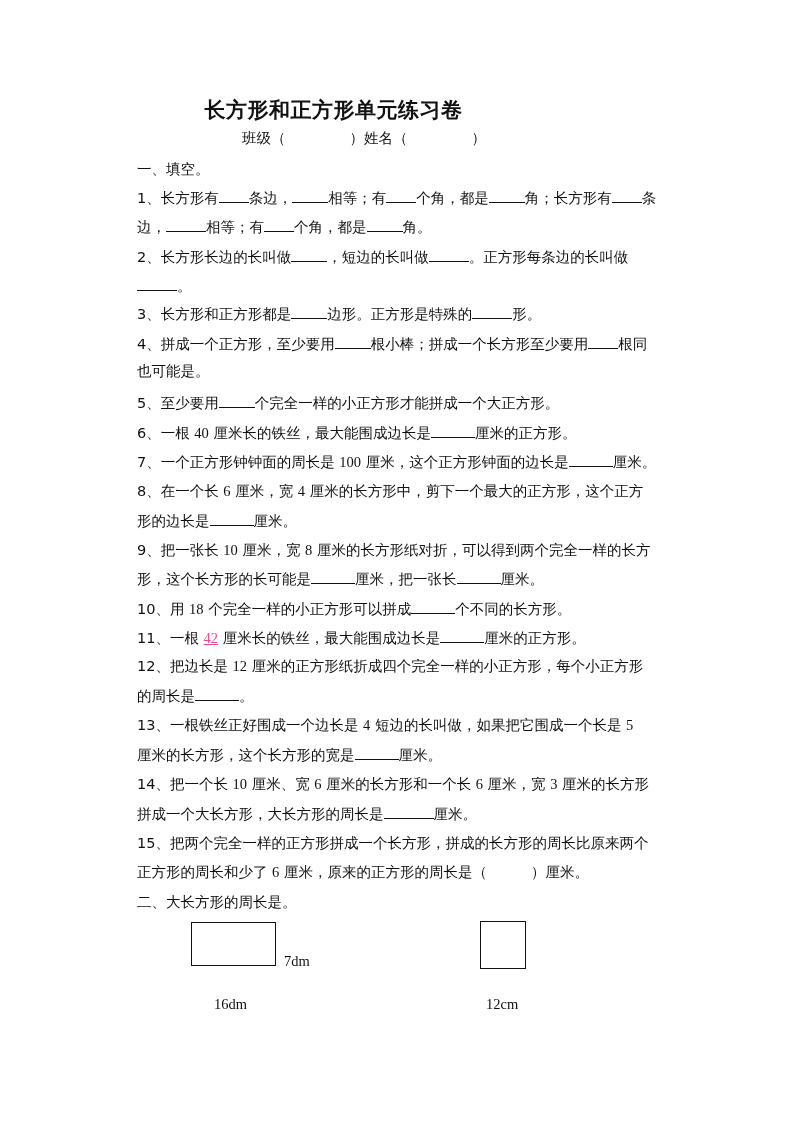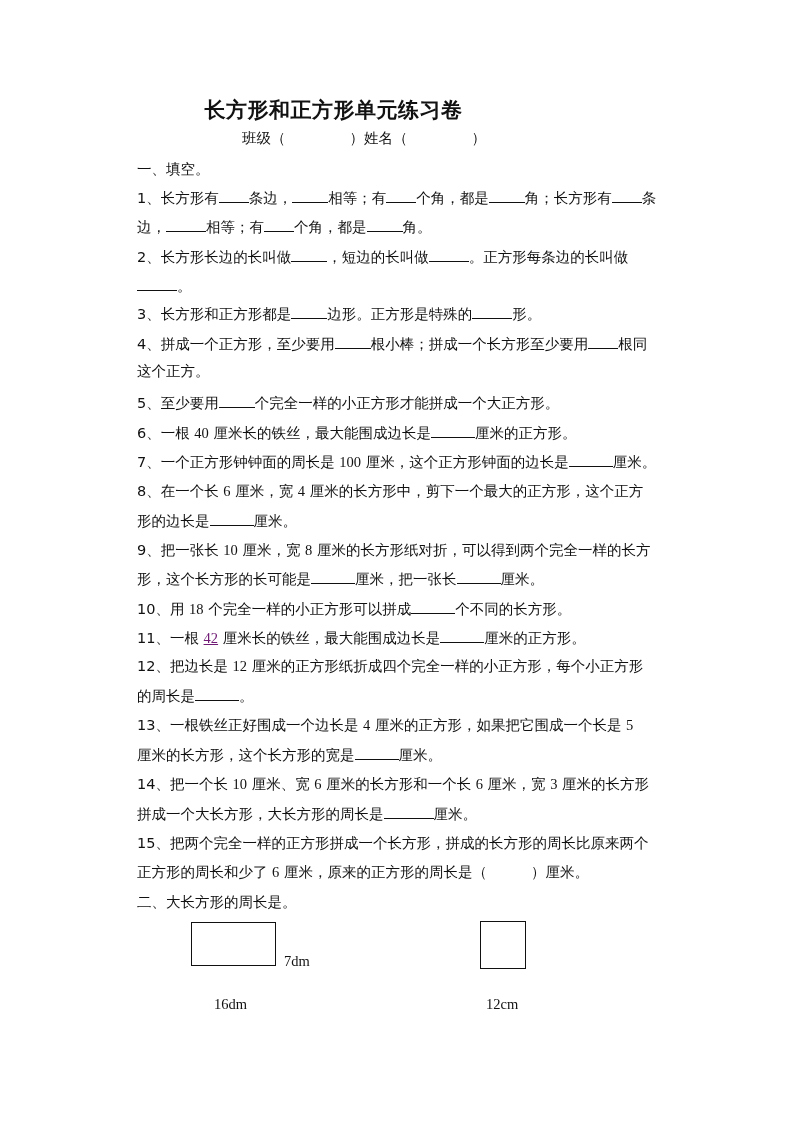--- a/index.html
+++ b/index.html
@@ -9,21 +9,21 @@
              font-family: "DejaVu Sans", sans-serif; font-weight: bold; font-size: 21px; letter-spacing: 0.5px; }
     .subtitle { position: absolute; top: 129px; left: 0; width: 728px; text-align: center;
                 font-family: "DejaVu Sans", sans-serif; font-size: 14.5px; }
     .subtitle .gap { display: inline-block; width: 64px; }
     .subtitle .gap2 { display: inline-block; width: 64px; }
     .line { position: absolute; left: 120px; width: 560px; font-size: 14.5px; white-space: nowrap;
             font-family: "DejaVu Sans", sans-serif; margin-left: 17px; }
     .blank { display: inline-block; border-bottom: 1px solid #111; height: 14px; vertical-align: baseline; }
     .b30 { width: 30px; } .b36 { width: 36px; } .b40 { width: 40px; } .b44 { width: 44px; } .b50 { width: 50px; }
     .nospace { display: inline-block; width: 44px; }
-    .red { color: #701a75; text-decoration: underline; }
+    .red { color: #ec4899; text-decoration: underline; }
     .fig-rect { position: absolute; border: 1.3px solid #111; background: #fff; }
     .fig-label { position: absolute; font-family: "Liberation Serif", serif; font-size: 14.5px; margin-top: 19px; }
     .num { font-family: "Liberation Serif", serif; }
   </style>
 </head>
 <body>
 
 <div class="title">长方形和正方形单元练习卷</div>
 <div class="subtitle">
   <span>班级（</span><span class="gap"></span><span>）姓名（</span><span class="gap2"></span><span>）</span>
@@ -46,21 +46,21 @@
 </div>
 
 <div class="line" style="top:304px">
   <span>3、长方形和正方形都是</span><span class="blank b36"></span><span>边形。正方形是特殊的</span><span class="blank b40"></span><span>形。</span>
 </div>
 
 <div class="line" style="top:334px">
   <span>4、拼成一个正方形，至少要用</span><span class="blank b36"></span><span>根小棒；拼成一个长方形至少要用</span><span class="blank b30"></span><span>根同</span>
 </div>
 <div class="line" style="top:362px">
-  <span>这个正方。</span>
+  <span>也可能是。</span>
 </div>
 
 <div class="line" style="top:393px">
   <span>5、至少要用</span><span class="blank b36"></span><span>个完全一样的小正方形才能拼成一个大正方形。</span>
 </div>
 
 <div class="line" style="top:423px">
   <span>6、一根</span> <span class="num">40</span> <span>厘米长的铁丝，最大能围成边长是</span><span class="blank b44"></span><span>厘米的正方形。</span>
 </div>
 
@@ -91,21 +91,21 @@
 </div>
 
 <div class="line" style="top:657px">
   <span>12、把边长是</span> <span class="num">12</span> <span>厘米的正方形纸折成四个完全一样的小正方形，每个小正方形</span>
 </div>
 <div class="line" style="top:686px">
   <span>的周长是</span><span class="blank b44"></span><span>。</span>
 </div>
 
 <div class="line" style="top:716px">
-  <span>13、一根铁丝正好围成一个边长是</span> <span class="num">4</span> <span>厘米的正方形，如果把它围成一个长是</span> <span class="num">5</span>
+  <span>13、一根铁丝正好围成一个边长是</span> <span class="num">4</span> <span>短边的长叫做，如果把它围成一个长是</span> <span class="num">5</span>
 </div>
 <div class="line" style="top:745px">
   <span>厘米的长方形，这个长方形的宽是</span><span class="blank b44"></span><span>厘米。</span>
 </div>
 
 <div class="line" style="top:775px">
   <span>14、把一个长</span> <span class="num">10</span> <span>厘米、宽</span> <span class="num">6</span> <span>厘米的长方形和一个长</span> <span class="num">6</span> <span>厘米，宽</span> <span class="num">3</span> <span>厘米的长方形</span>
 </div>
 <div class="line" style="top:804px">
   <span>拼成一个大长方形，大长方形的周长是</span><span class="blank b50"></span><span>厘米。</span>

